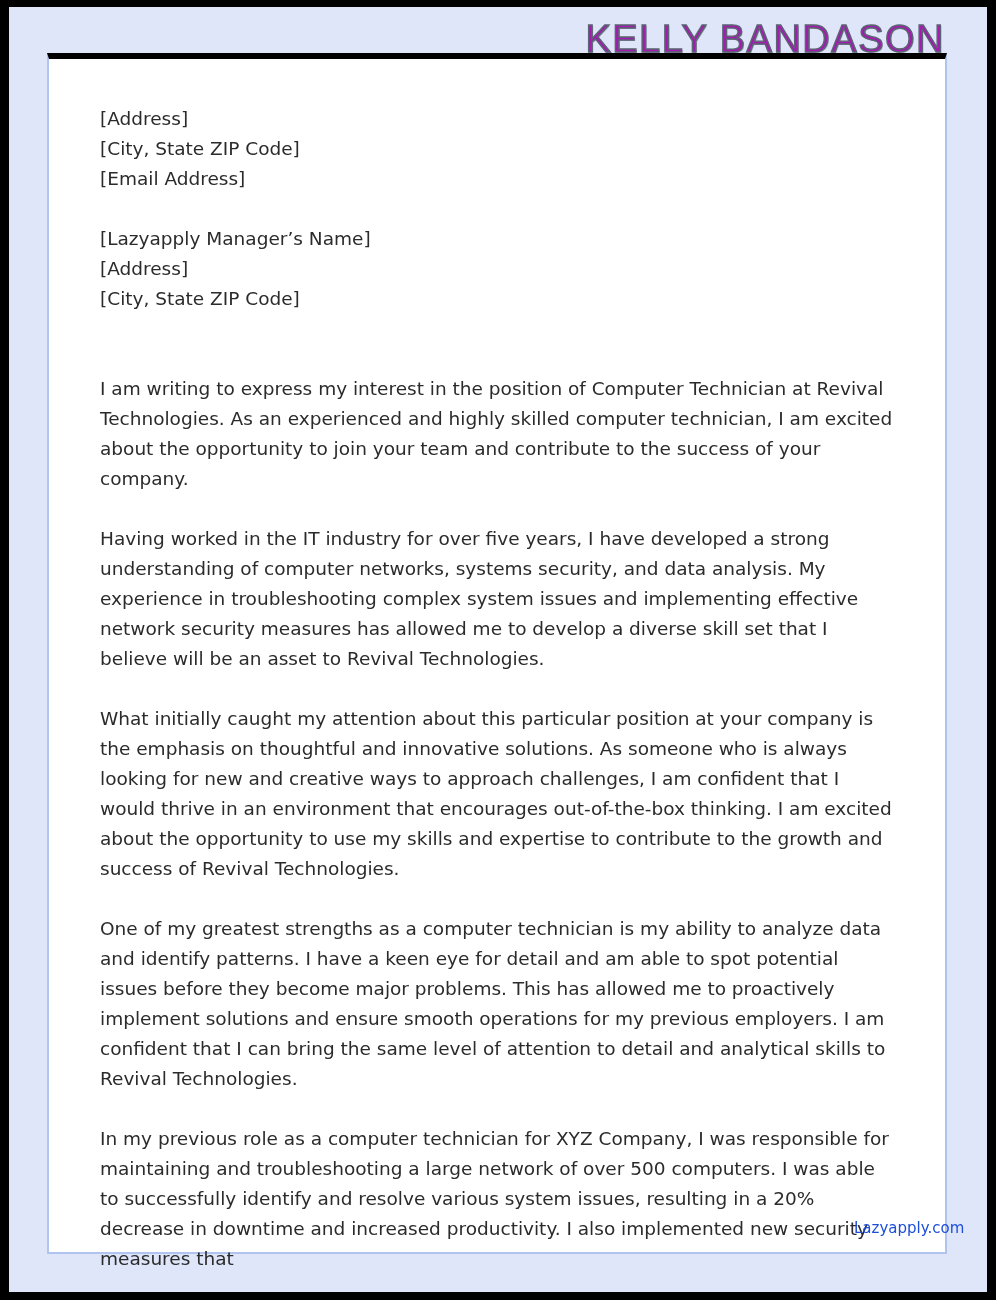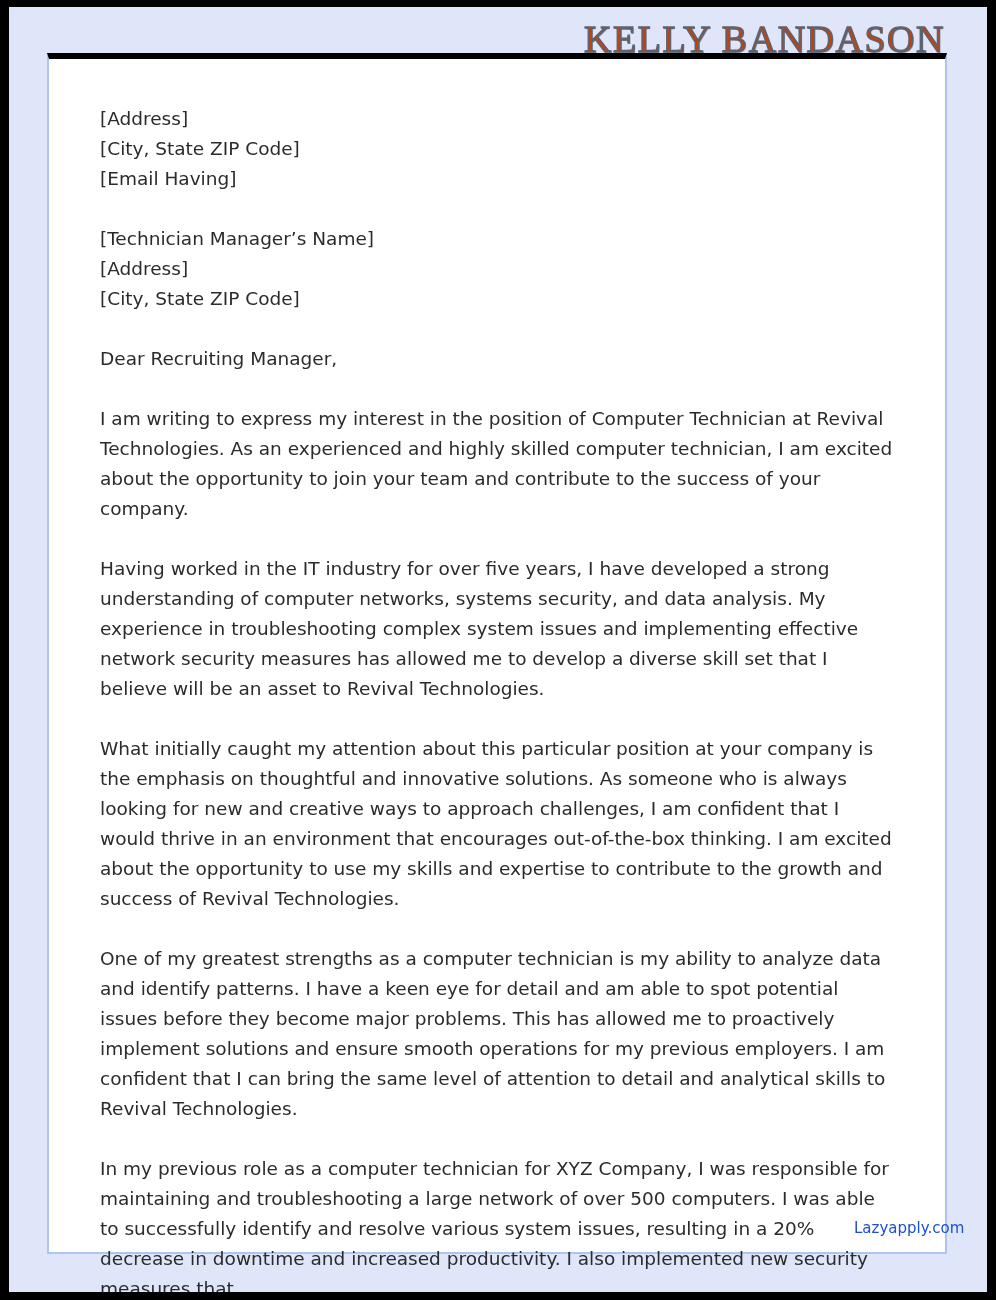--- a/index.html
+++ b/index.html
@@ -30,26 +30,26 @@
     position: absolute;
     left: 0;
     top: 0;
     right: 0;
     height: 46px;
   }
   #doc-title {
     position: absolute;
     right: 42px;
     top: 13px;
-    font-family: Liberation Serif, serif;
+    font-family: Liberation Sans, sans-serif;
     font-size: 38px;
     font-weight: 400;
     letter-spacing: 1.5px;
     line-height: 38px;
-    color: #c2410c;
+    color: #a21caf;
     -webkit-text-stroke: 1.4px #5a6472;
     text-shadow: 1px 1px 0 #9aa3b2;
     white-space: nowrap;
   }
 
   
   #letter-panel {
     position: absolute;
     left: 38px;
     top: 46px;
@@ -108,34 +108,33 @@
     <div id="doc-title">KELLY BANDASON</div>
   </div>
 
   <div id="letter-panel"></div>
 
   <div id="letter-text">
 
     <div>
       <span class="addr-line">[Address]</span>
       <span class="addr-line">[City, State ZIP Code]</span>
-      <span class="addr-line">[Email Having]</span>
+      <span class="addr-line">[Email Address]</span>
     </div>
 
     <div class="block-gap"></div>
 
     <div>
-      <span class="addr-line">[Technician Manager’s Name]</span>
+      <span class="addr-line">[Lazyapply Manager’s Name]</span>
       <span class="addr-line">[Address]</span>
       <span class="addr-line">[City, State ZIP Code]</span>
     </div>
 
     <div class="block-gap"></div>
 
-    <p class="para">Dear Recruiting Manager,</p>
 
     <div class="block-gap"></div>
 
     <p class="para">I am writing to express my interest in the position of Computer Technician at Revival Technologies. As an experienced and highly skilled computer technician, I am excited about the opportunity to join your team and contribute to the success of your company.</p>
     <div class="block-gap"></div>
 
     <p class="para">Having worked in the IT industry for over five years, I have developed a strong understanding of computer networks, systems security, and data analysis. My experience in troubleshooting complex system issues and implementing effective network security measures has allowed me to develop a diverse skill set that I believe will be an asset to Revival Technologies.</p>
     <div class="block-gap"></div>
 
     <p class="para">What initially caught my attention about this particular position at your company is the emphasis on thoughtful and innovative solutions. As someone who is always looking for new and creative ways to approach challenges, I am confident that I would thrive in an environment that encourages out-of-the-box thinking. I am excited about the opportunity to use my skills and expertise to contribute to the growth and success of Revival Technologies.</p>

